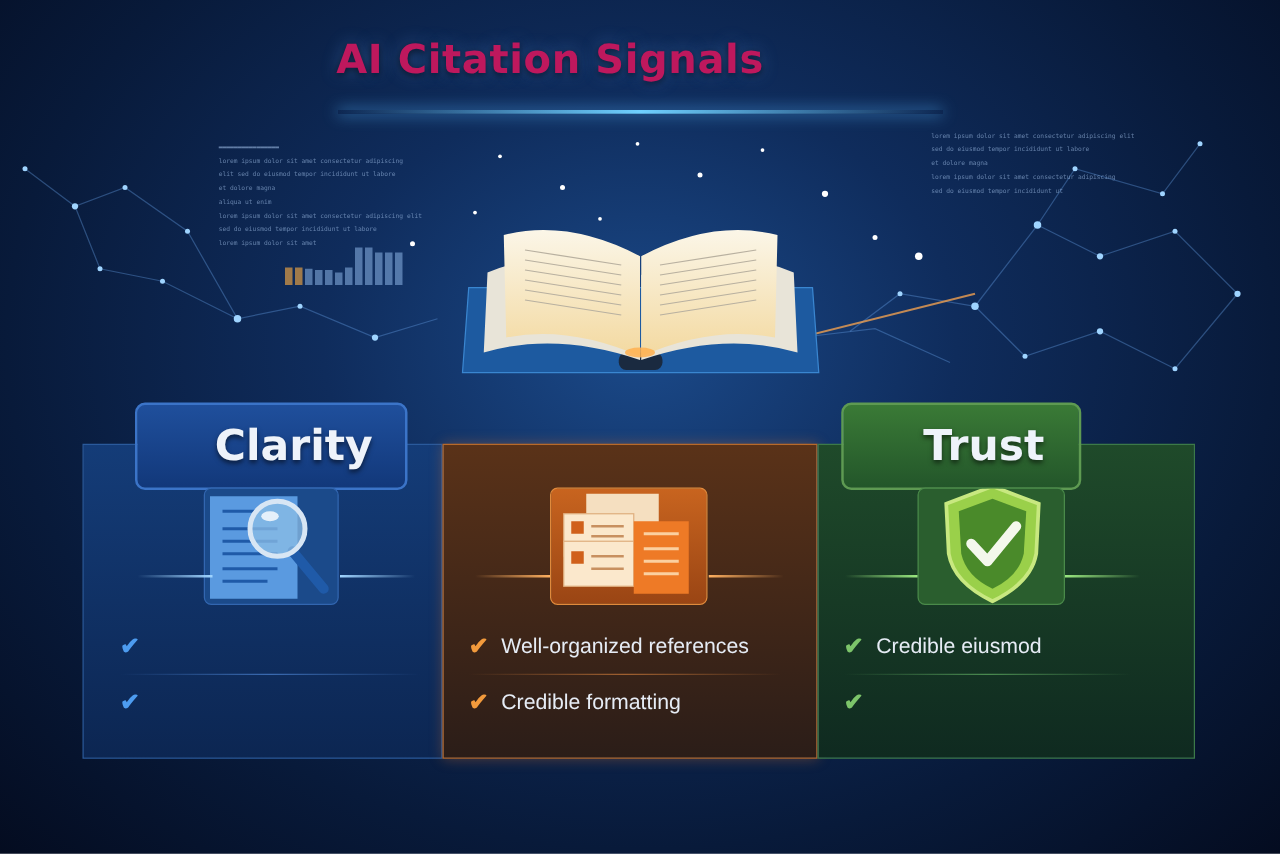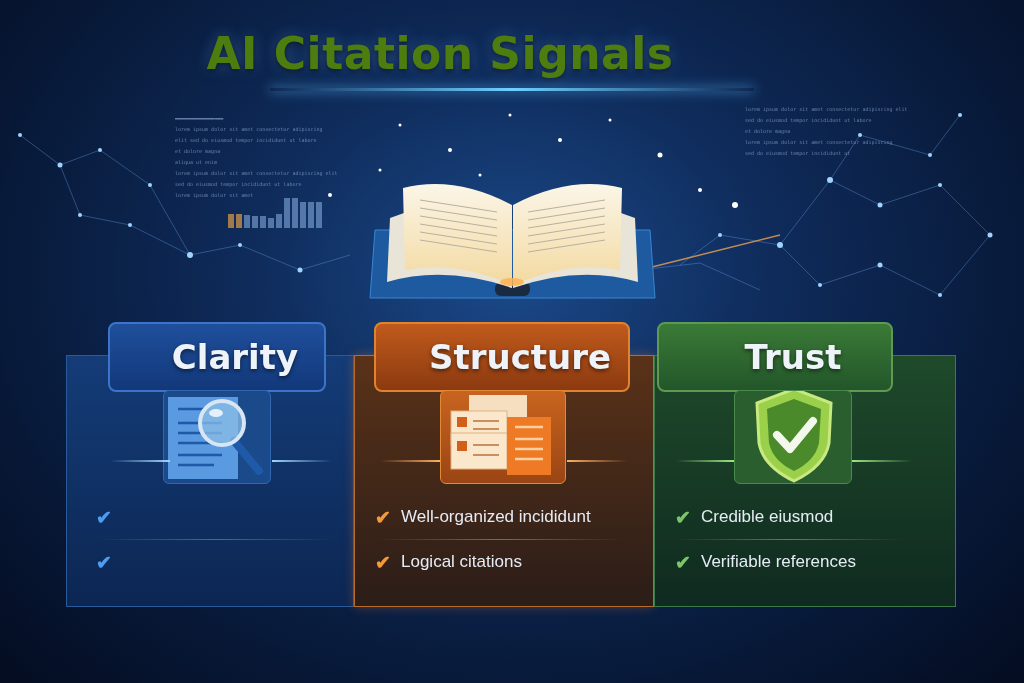--- a/index.html
+++ b/index.html
@@ -1,42 +1,42 @@
 <!DOCTYPE html>
 <html><head>
 <meta charset="utf-8">
 <style>
   html,body{margin:0;padding:0;}
   body{width:1024px;height:683px;overflow:hidden;position:relative;
     background:radial-gradient(ellipse at 50% 40%, #1b4a8a 0%, #0f2c5c 35%, #081a3a 70%, #040c20 100%);
     font-family:"DejaVu Sans","Liberation Sans",sans-serif;}
   .stage{position:absolute;inset:0;}
   .title{position:absolute;top:28px;left:0;width:880px;text-align:center;
-    font-size:44px;font-weight:bold;letter-spacing:0.5px;
-    color:#4d7c0f;text-shadow:0 2px 6px rgba(0,0,0,0.6),0 0 14px rgba(90,150,230,0.45);}
+    font-size:32px;font-weight:bold;letter-spacing:0.5px;
+    color:#be185d;text-shadow:0 2px 6px rgba(0,0,0,0.6),0 0 14px rgba(90,150,230,0.45);}
   .title-line{position:absolute;top:88px;left:270px;width:484px;height:3px;
     background:linear-gradient(90deg,rgba(60,140,230,0),#6fd0ff 50%,rgba(60,140,230,0));
     box-shadow:0 0 12px #59b9ff;}
   .network{position:absolute;left:0;top:95px;width:1024px;height:230px;}
   .bg-text{position:absolute;font-size:5px;line-height:11px;color:rgba(170,200,240,0.55);
     font-family:"DejaVu Sans Mono",monospace;white-space:nowrap;}
   .bars{position:absolute;left:228px;top:192px;display:flex;align-items:flex-end;gap:2px;height:36px;}
   .bars span{display:block;width:6px;background:rgba(140,180,230,0.55);}
   .bars span.o{background:rgba(210,150,70,0.75);}
   .book{position:absolute;left:365px;top:170px;width:295px;height:130px;}
   .panel{position:absolute;top:355px;height:252px;border:1px solid;box-sizing:border-box;}
   .p-blue{left:66px;width:288px;background:linear-gradient(180deg,#143c78,#0c2652);border-color:#2a5a9c;}
   .p-orange{left:354px;width:300px;background:linear-gradient(180deg,#5a3218,#2b1d18);border-color:#b86a2a;box-shadow:0 0 10px rgba(230,120,40,0.35);}
   .p-green{left:654px;width:302px;background:linear-gradient(180deg,#1f4a2a,#0f2a20);border-color:#3c7a48;}
   .hdr{position:absolute;top:322px;height:70px;border-radius:8px;box-sizing:border-box;
     display:flex;align-items:center;justify-content:center;font-size:34px;font-weight:bold;
     color:#eef3fa;text-shadow:0 2px 4px rgba(0,0,0,0.55);padding-left:36px;}
   .h-blue{left:108px;width:218px;background:linear-gradient(180deg,#1f4f9c,#12387a);border:2px solid #3b74c8;}
   .h-orange{left:374px;width:256px;background:linear-gradient(180deg,#c05a1c,#8c3a10);border:2px solid #e0822e;}
-  .h-green{left:657px;width:236px;background:linear-gradient(180deg,#3a7a36,#23562a);border:2px solid #5e9a52;}
+  .h-green{left:673px;width:192px;background:linear-gradient(180deg,#3a7a36,#23562a);border:2px solid #5e9a52;}
   .iconbox{position:absolute;top:390px;width:108px;height:94px;border-radius:6px;box-sizing:border-box;}
   .ib-blue{left:163px;background:#1b4a8a;border:1px solid #3266b0;}
   .ib-orange{left:440px;width:126px;background:linear-gradient(180deg,#c8641f,#9a4514);border:1px solid #e08a3c;}
   .ib-green{left:734px;width:118px;background:#2a5e2e;border:1px solid #4a8a4a;}
   .sparkle{position:absolute;top:460px;height:2px;}
   .items{position:absolute;top:500px;box-sizing:border-box;}
   .item{display:flex;align-items:center;height:34px;font-size:17px;color:#e6ecf5;
     font-family:"Liberation Sans",sans-serif;}
   .item .ck{width:26px;font-size:19px;font-weight:bold;}
   .sep{height:1px;margin:5px 0 5px 0;}
@@ -147,21 +147,20 @@
         <line x1="163" y1="82" x2="240" y2="70"></line>
     </g>
     <ellipse cx="147" cy="112" rx="12" ry="4" fill="#ffb050" opacity="0.85"></ellipse>
   </svg>
 
   <div class="panel p-blue"></div>
   <div class="panel p-orange"></div>
   <div class="panel p-green"></div>
 
   <div class="hdr h-blue">Clarity</div>
-  <div class="hdr h-orange">Structure</div>
   <div class="hdr h-green">Trust</div>
 
   <div class="iconbox ib-blue">
     <svg width="108" height="94" viewBox="0 0 108 94">
       <rect x="4" y="6" width="70" height="82" fill="#5a9ae0"></rect>
       <g stroke="#1f5aa8" stroke-width="2.5">
         <line x1="14" y1="18" x2="40" y2="18"></line>
           <line x1="14" y1="32" x2="58" y2="32"></line>
         <line x1="14" y1="42" x2="58" y2="42"></line>
           <line x1="14" y1="52" x2="58" y2="52"></line>
@@ -216,34 +215,33 @@
     </div>
     <div class="sep" style="background:linear-gradient(90deg,transparent,#3a6ab0,transparent);"></div>
     <div class="item">
       <span class="ck b-ck">✔</span>
     </div>
   </div>
 
   <div class="items" style="left:375px;width:250px;">
     <div class="item">
       <span class="ck o-ck">✔</span>
-      <span>Well-organized incididunt</span>
+      <span>Well-organized references</span>
     </div>
     <div class="sep" style="background:linear-gradient(90deg,transparent,#a06030,transparent);"></div>
     <div class="item">
       <span class="ck o-ck">✔</span>
-      <span>Logical citations</span>
+      <span>Credible formatting</span>
     </div>
   </div>
 
   <div class="items" style="left:675px;width:230px;">
     <div class="item">
       <span class="ck g-ck">✔</span>
       <span>Credible eiusmod</span>
     </div>
     <div class="sep" style="background:linear-gradient(90deg,transparent,#4a8a50,transparent);"></div>
     <div class="item">
       <span class="ck g-ck">✔</span>
-      <span>Verifiable references</span>
     </div>
   </div>
 
 </div>
 
 </body></html>

